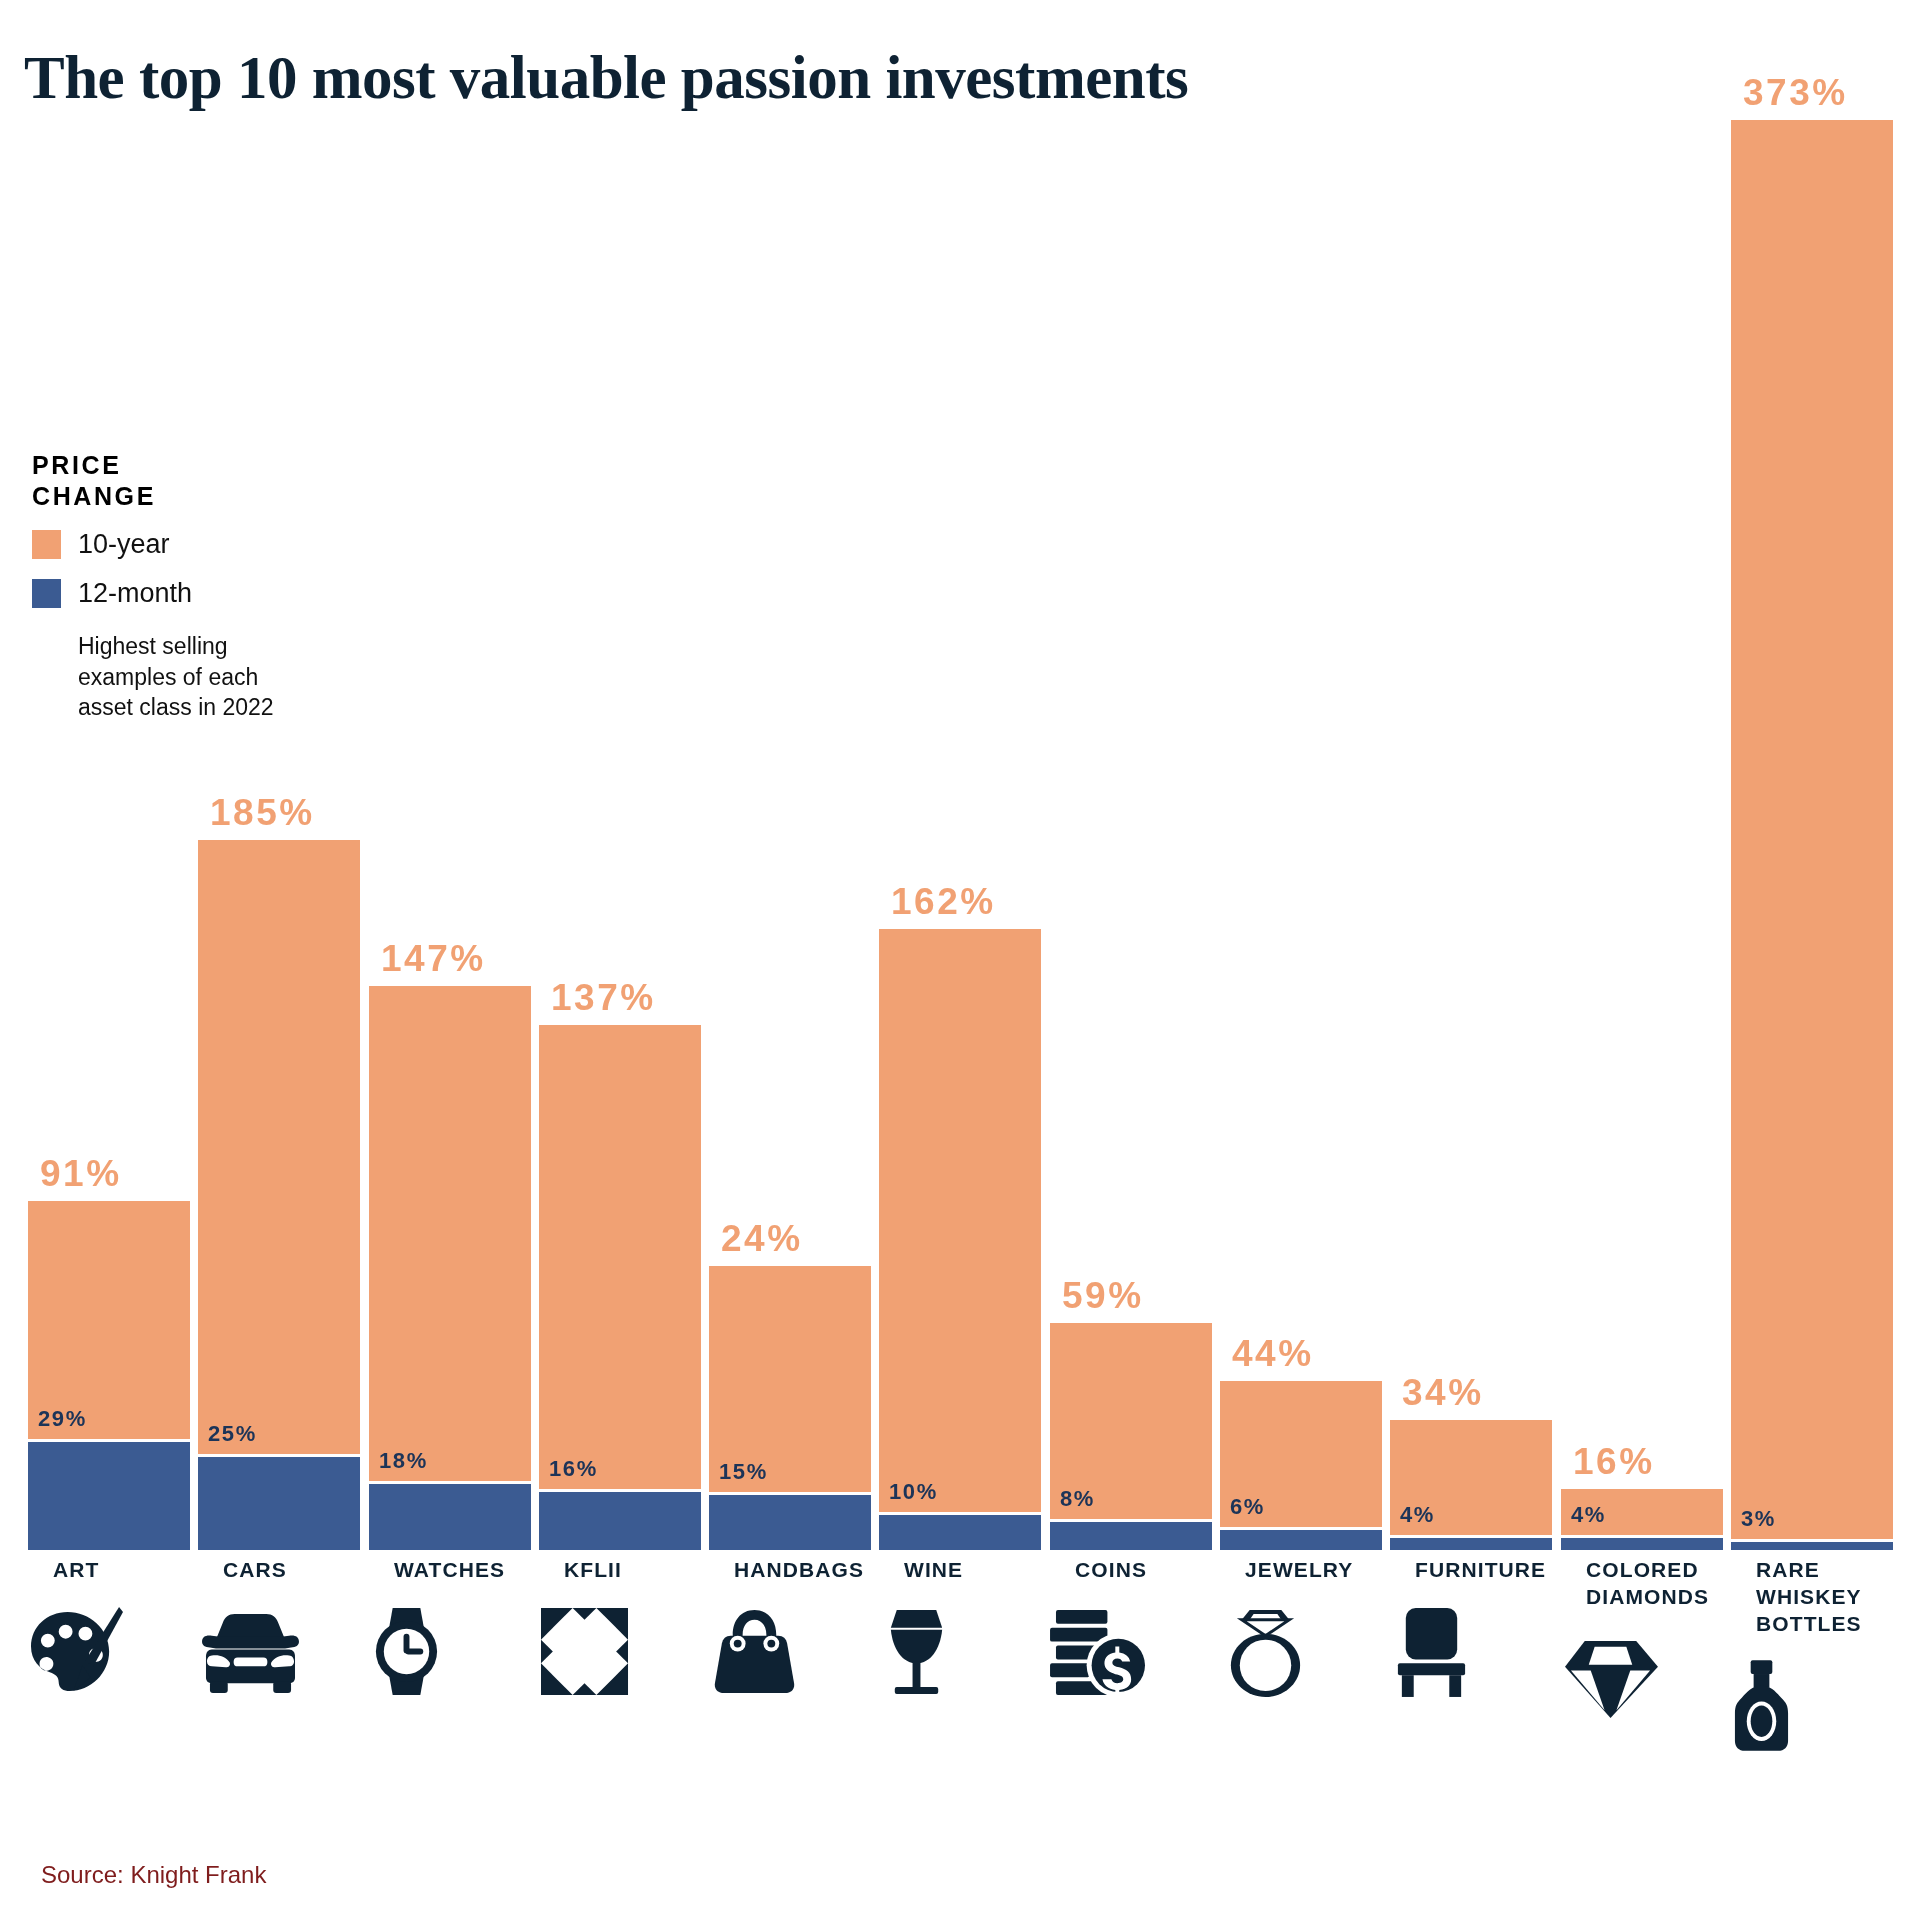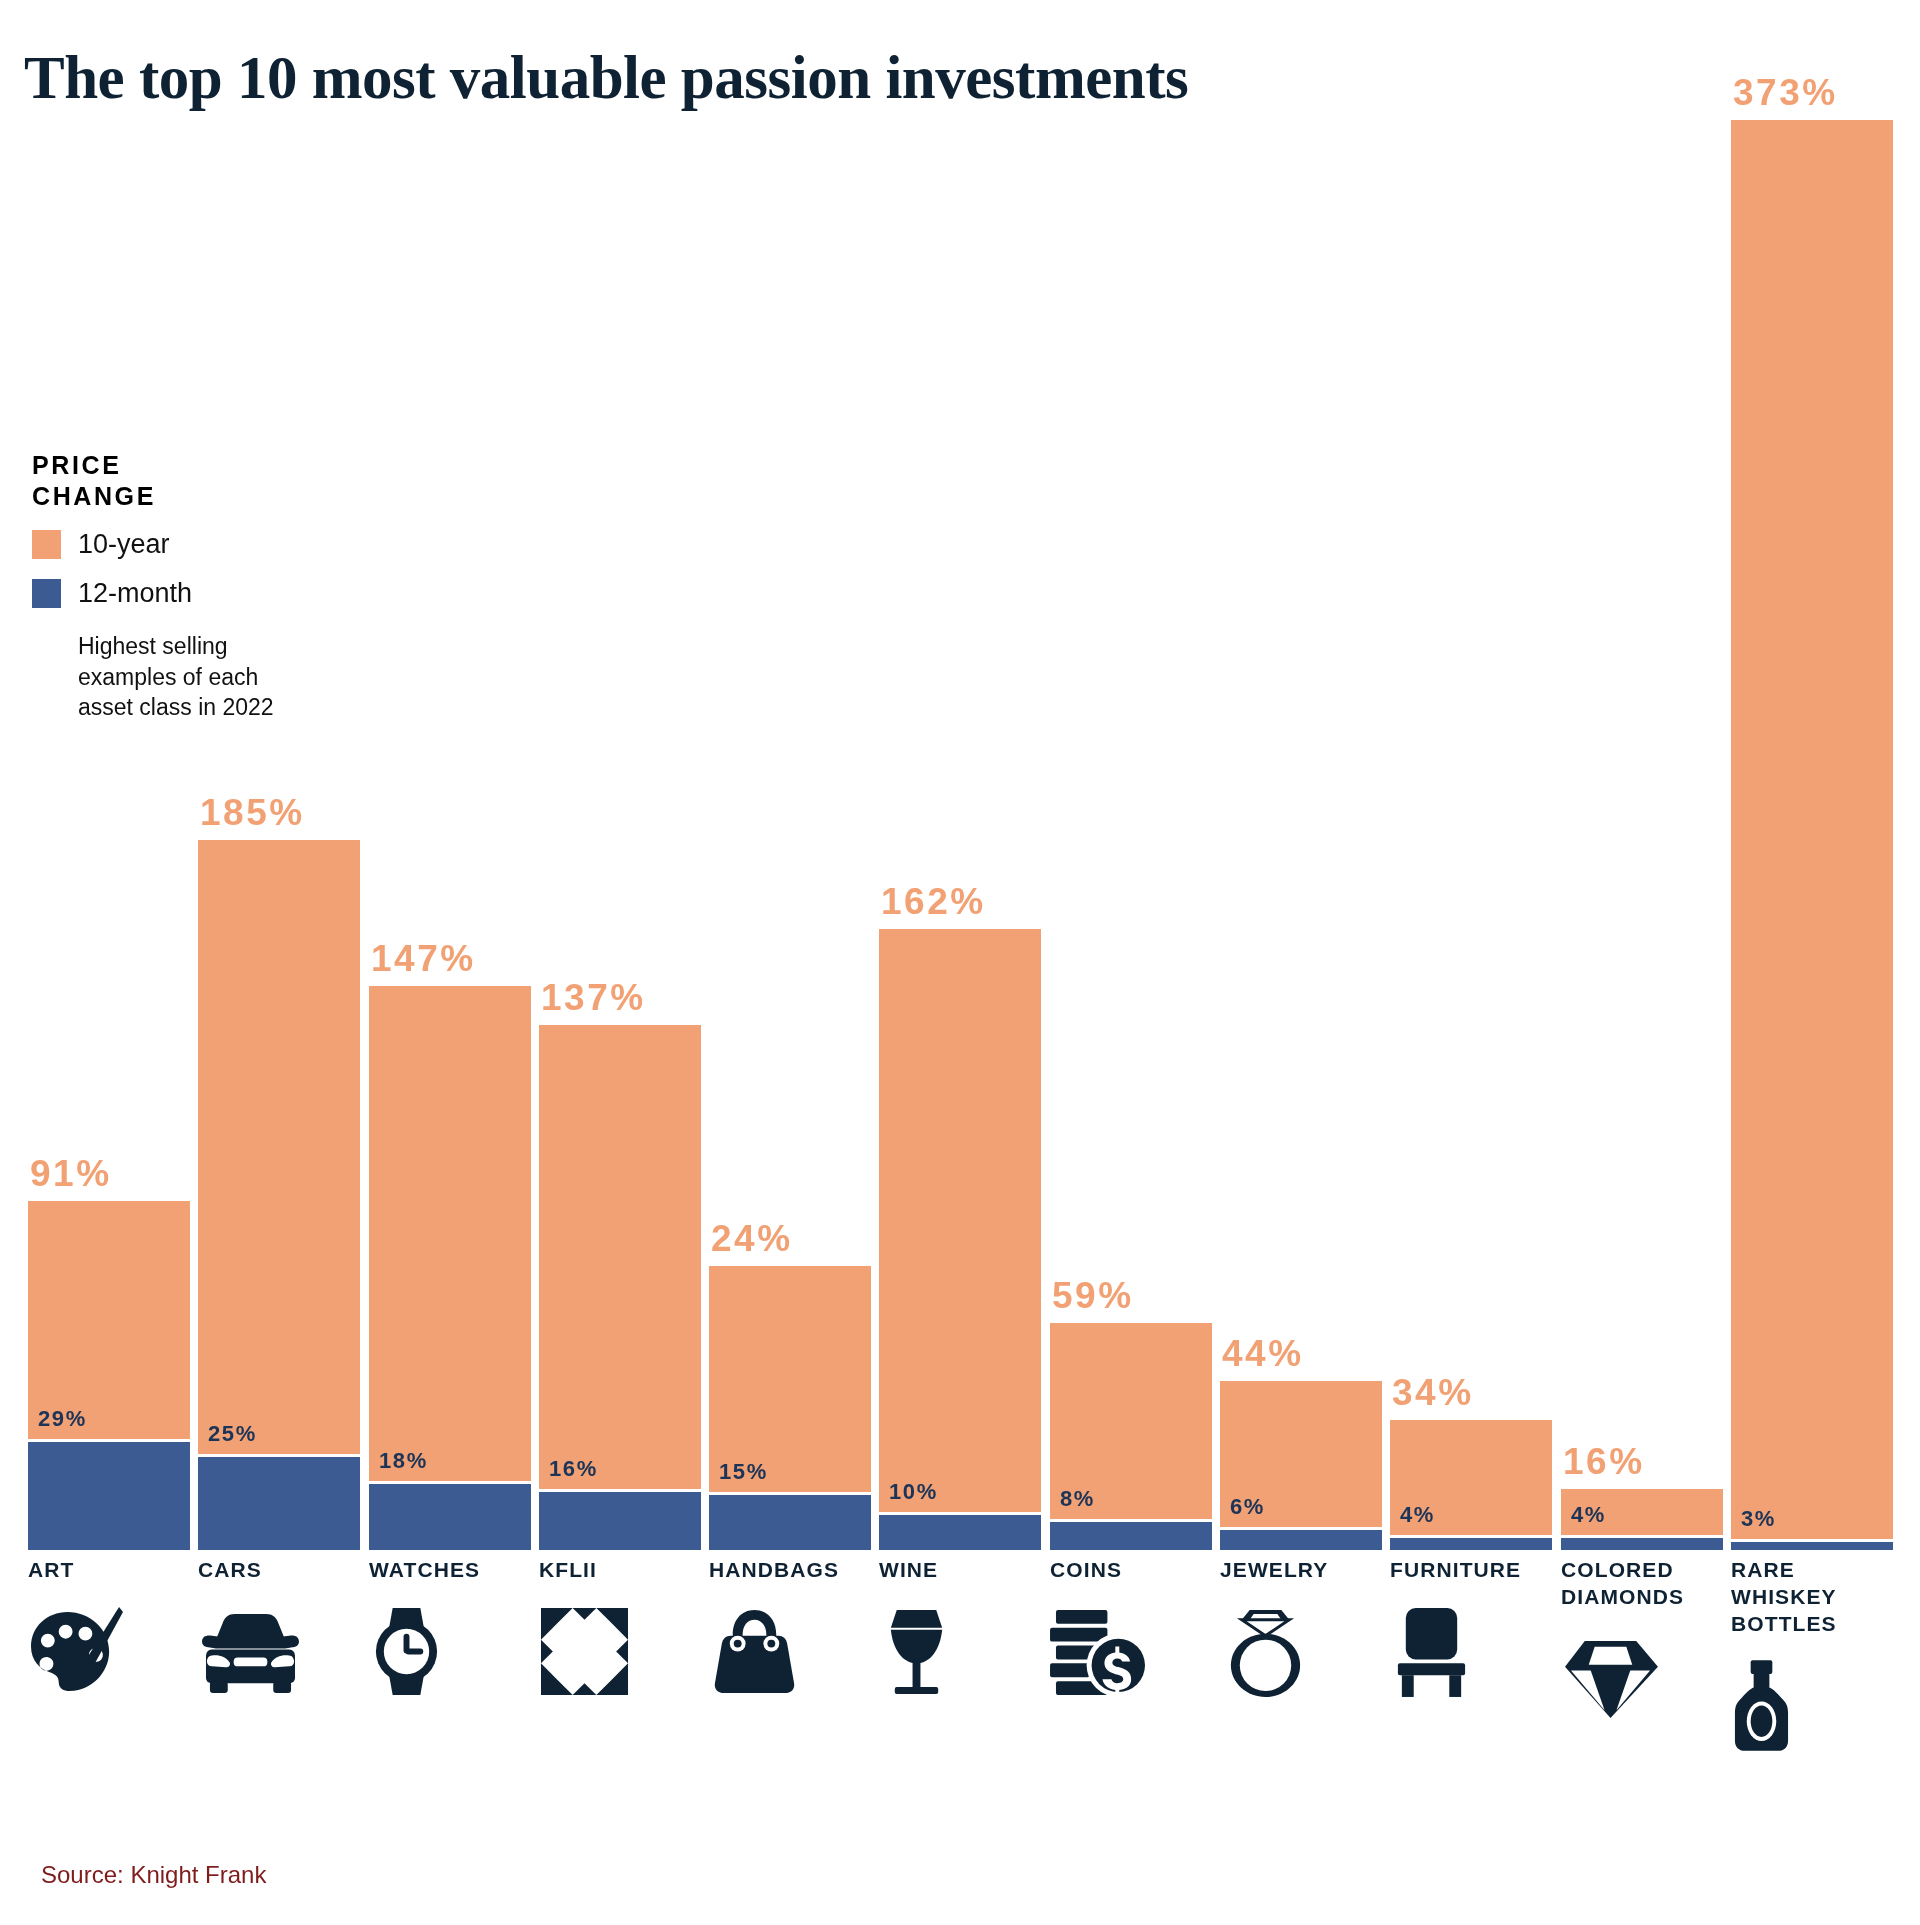--- a/index.html
+++ b/index.html
@@ -85,21 +85,21 @@
   }
   .seg-blue{
     width:100%;
     background:#3B5B92;
     box-sizing:border-box;
     position:relative;
     border-top:3px solid #ffffff;
   }
   .top-label{
     position:absolute;
-    left:2px;
+    left:12px;
     bottom:100%;
     margin-bottom:6px;
     font-size:37px;
     font-weight:bold;
     letter-spacing:2.5px;
     color:#F1A173;
     white-space:nowrap;
   }
   .inner-label{
     position:absolute;
@@ -124,20 +124,21 @@
     position:absolute;
     top:0;
   }
   .ax-name{
     font-size:21px;
     font-weight:bold;
     letter-spacing:1.1px;
     color:#0E2233;
     line-height:1.28;
     white-space:pre-line;
+    margin-left:25px;
   }
   .ax-icon{
     margin-top:22px;
     height:91px;
     display:block;
   }
   .ax-icon svg{display:block;}
 
   #source{
     position:absolute;

